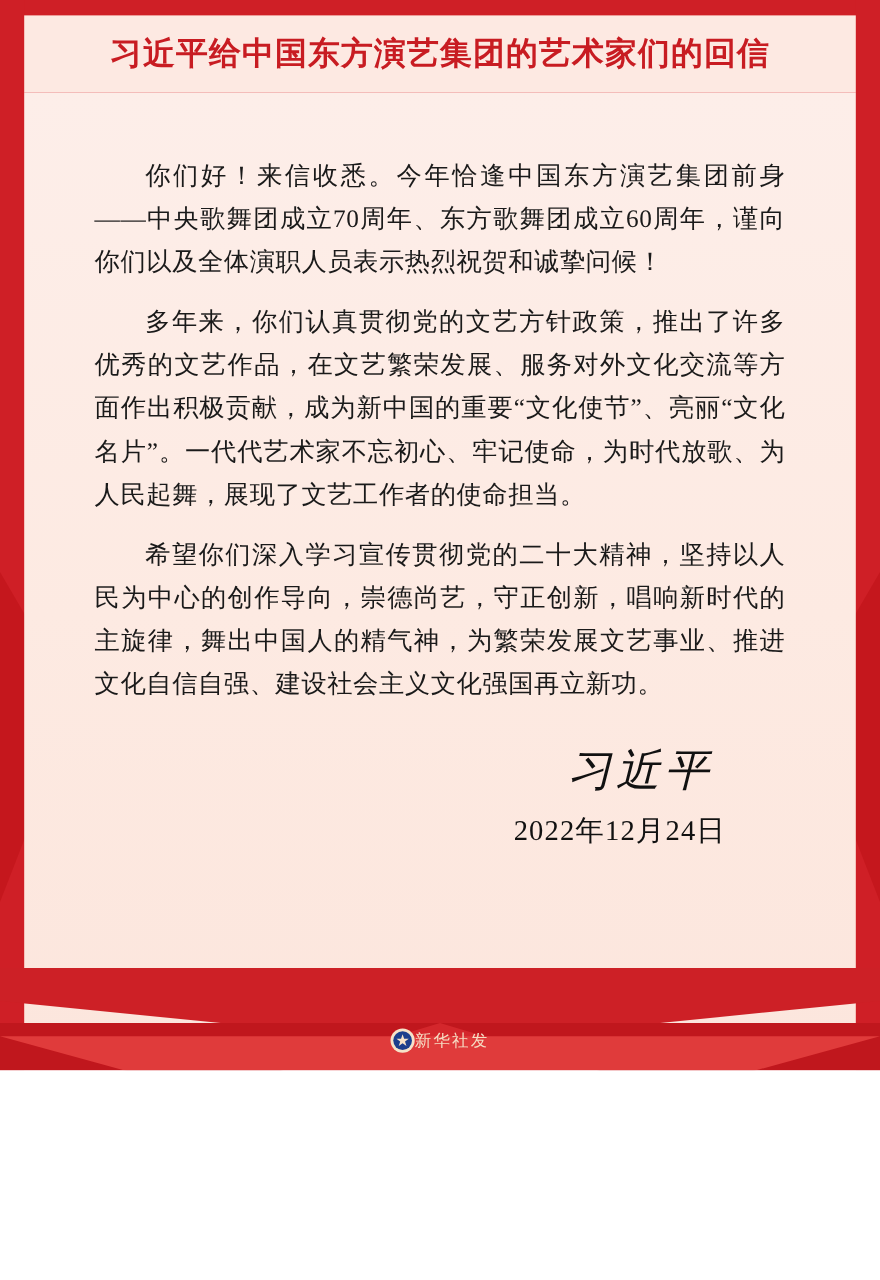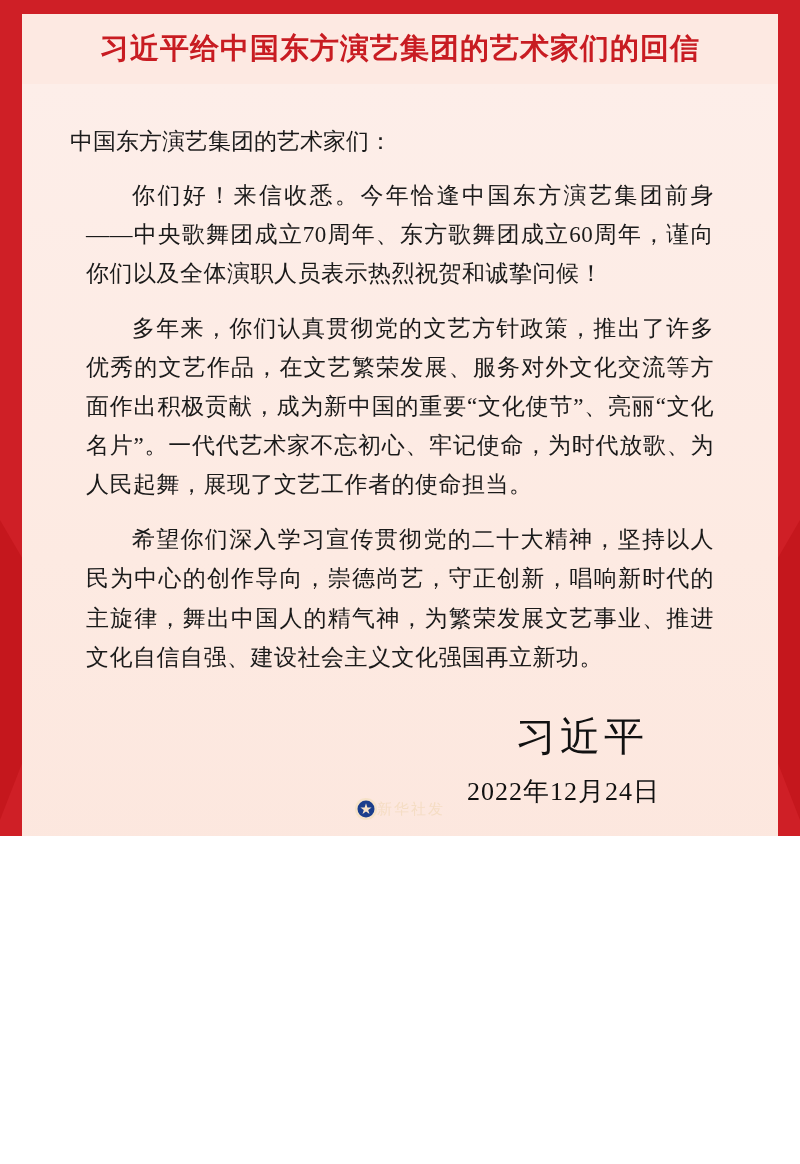--- a/index.html
+++ b/index.html
@@ -6,21 +6,21 @@
     margin: 0;
     padding: 0;
     background: #ffffff;
   }
   body {
     font-family: "Liberation Serif", "DejaVu Serif", serif;
   }
   .poster {
     position: relative;
     width: 800px;
-    height: 836px;
+    height: 973px;
     overflow: hidden;
     background: #d8232a;
   }
 
   
   .side-band {
     position: absolute;
     top: 0;
     bottom: 0;
     width: 22px;
@@ -82,20 +82,21 @@
     line-height: 1.70;
     text-indent: 2em;
     margin: 16px;
     text-align: justify;
     letter-spacing: 0.5px;
   }
   .signature {
     margin-top: 32px;
     text-align: right;
     padding-right: 82px;
+    font-style: italic;
   }
   .sign-name {
     font-size: 40px;
     color: #111;
     font-family: "Liberation Serif", "DejaVu Serif", serif;
     letter-spacing: 4px;
   }
   .sign-date {
     margin-top: 10px;
     font-size: 26px;
@@ -217,21 +218,20 @@
   <div class="side-band right"></div>
 
   <div class="title-bar">
     <div class="title-text">习近平给中国东方演艺集团的艺术家们的回信</div>
   </div>
 
   <div class="fold-left-wing"></div>
   <div class="fold-right-wing"></div>
 
   <div class="paper">
-    <p class="salutation">中国东方演艺集团的艺术家们：</p>
     <p class="para">你们好！来信收悉。今年恰逢中国东方演艺集团前身——中央歌舞团成立70周年、东方歌舞团成立60周年，谨向你们以及全体演职人员表示热烈祝贺和诚挚问候！</p>
     <p class="para">多年来，你们认真贯彻党的文艺方针政策，推出了许多优秀的文艺作品，在文艺繁荣发展、服务对外文化交流等方面作出积极贡献，成为新中国的重要“文化使节”、亮丽“文化名片”。一代代艺术家不忘初心、牢记使命，为时代放歌、为人民起舞，展现了文艺工作者的使命担当。</p>
     <p class="para">希望你们深入学习宣传贯彻党的二十大精神，坚持以人民为中心的创作导向，崇德尚艺，守正创新，唱响新时代的主旋律，舞出中国人的精气神，为繁荣发展文艺事业、推进文化自信自强、建设社会主义文化强国再立新功。</p>
 
     <div class="signature">
       <span class="sign-name">习近平</span>
     </div>
     <div class="sign-date">2022年12月24日</div>
   </div>
 

